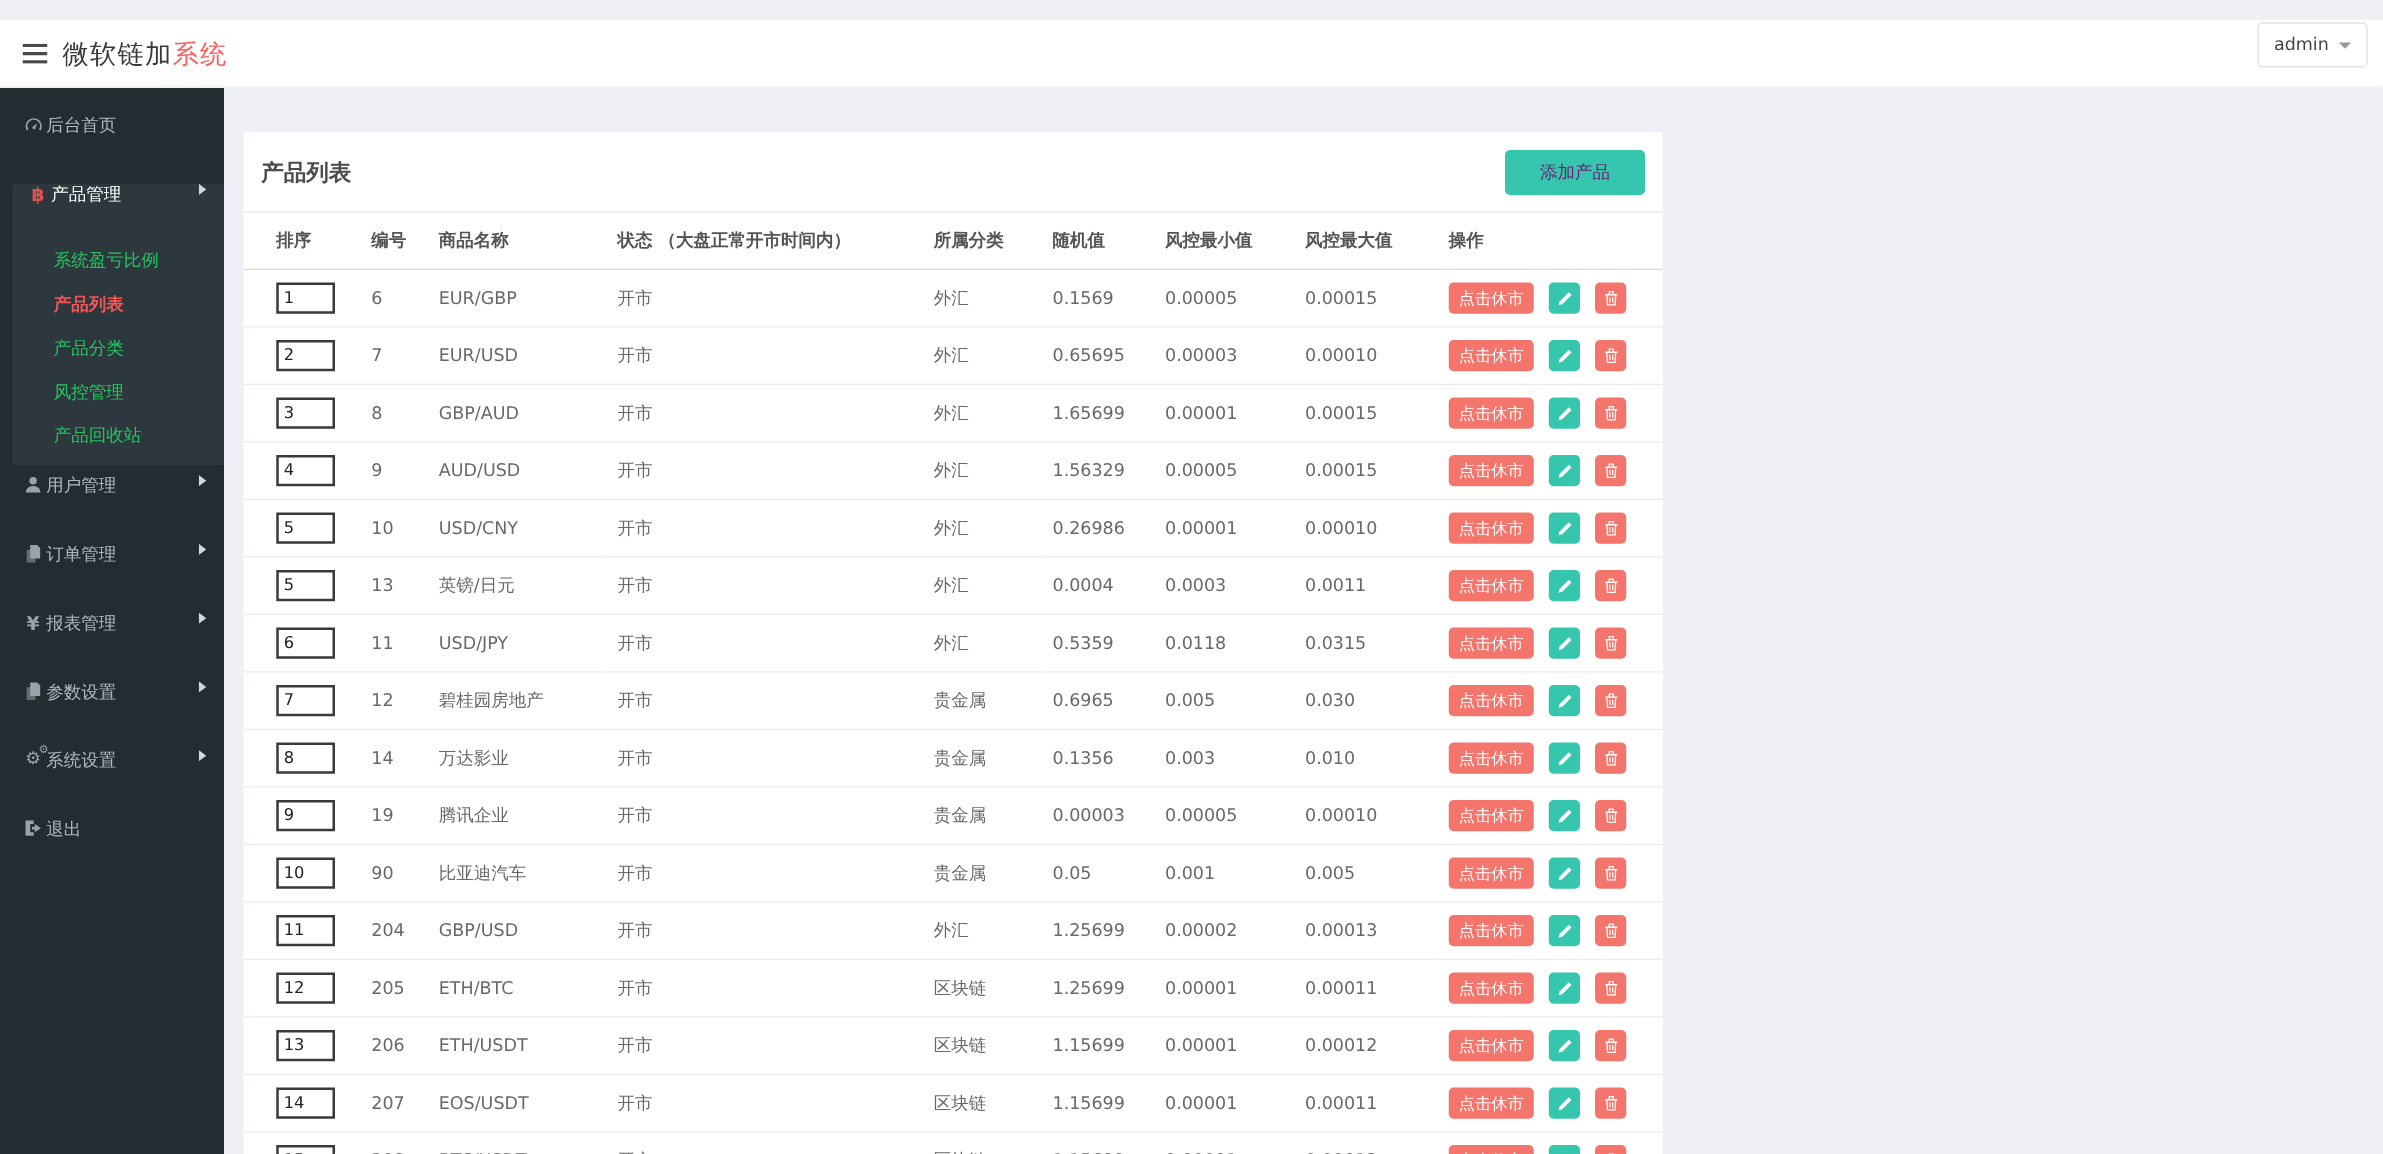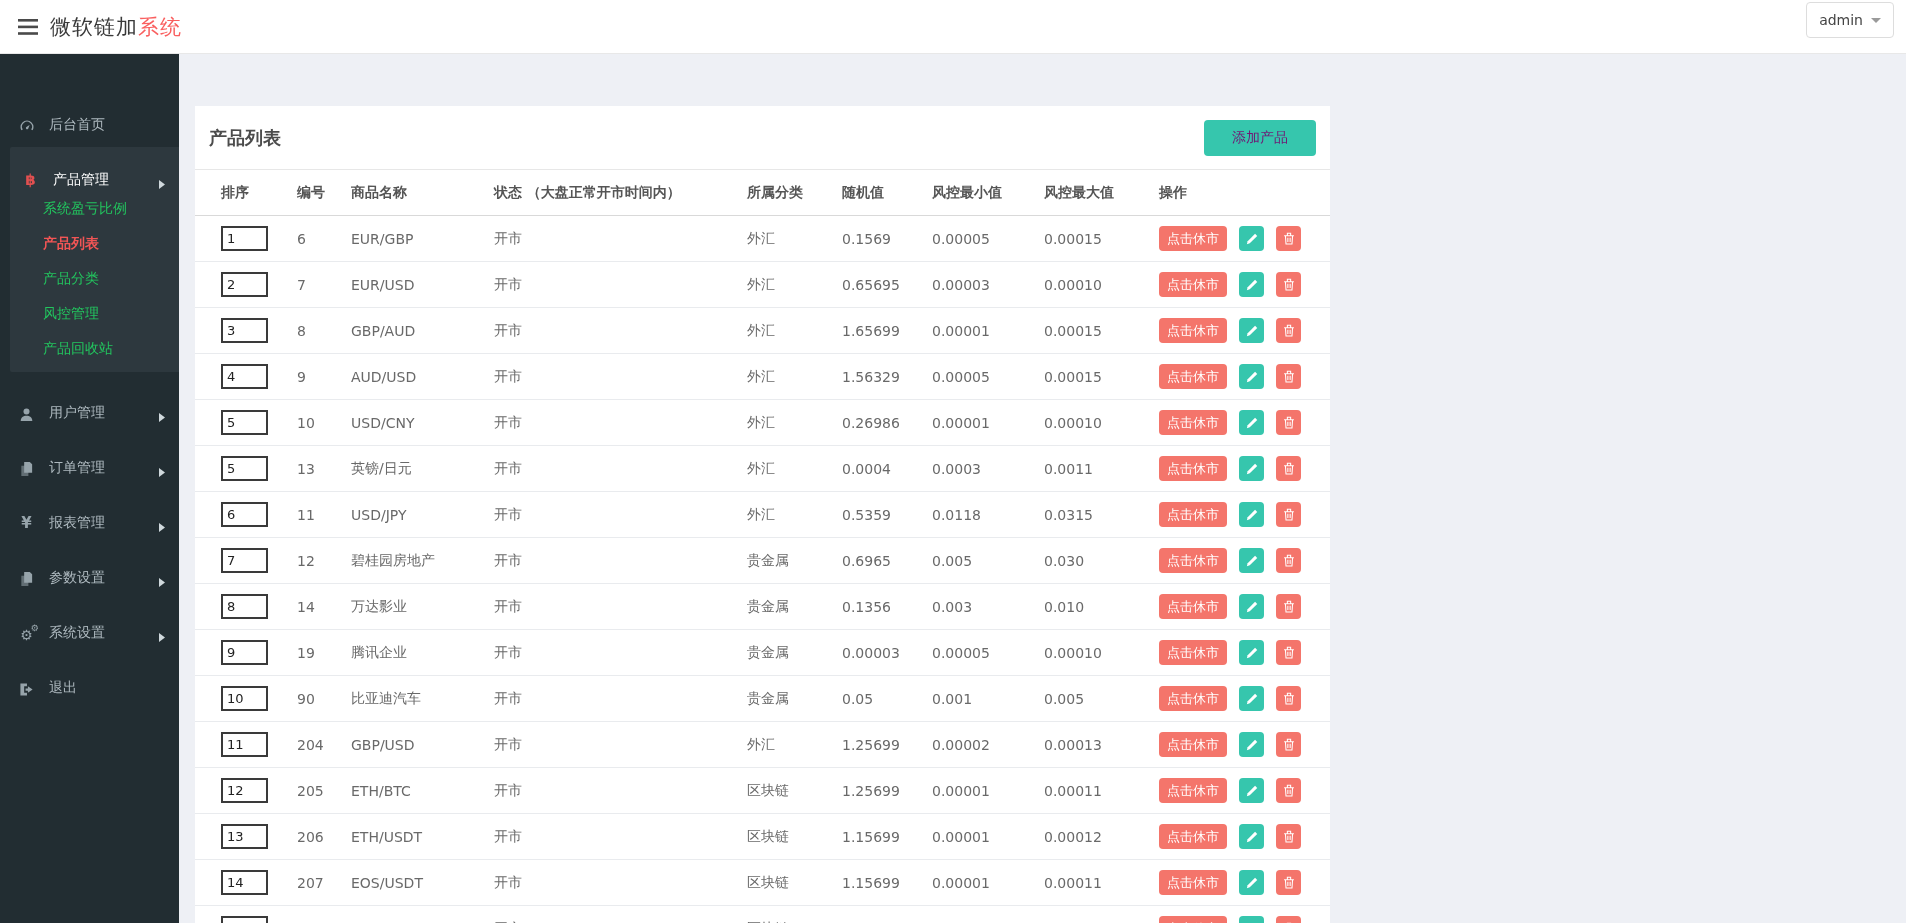--- a/index.html
+++ b/index.html
@@ -4,21 +4,21 @@
 <style>
   * { margin:0; padding:0; box-sizing:border-box; }
   html,body { width:1906px; height:923px; overflow:hidden; }
   body {
     font-family:"DejaVu Sans","Liberation Sans",sans-serif;
     background:#eef0f5; color:#333; font-size:14px;
   }
 
   
   .topbar {
-    position:fixed; top:0; left:0; width:1906px; height:54px;
+    position:fixed; top:16px; left:0; width:1906px; height:54px;
     background:#fff; border-bottom:1px solid #e8e8e8;
     display:flex; align-items:center; z-index:30;
   }
   .hamburger { margin-left:18px; color:#4a4a4a; cursor:pointer; display:flex; }
   .brand { margin-left:12px; font-size:21px; letter-spacing:1px; }
   .brand .b1 { color:#3a3a3a; }
   .brand .b2 { color:#f95f5f; }
   .user-box {
     position:absolute; right:12px; top:2px; background:#fff;
     border:1px solid #ddd; border-radius:4px; padding:9px 12px;
@@ -28,21 +28,21 @@
     width:0; height:0; border-left:5px solid transparent;
     border-right:5px solid transparent; border-top:5px solid #9a9a9a;
   }
 
   
   .sidebar {
     position:fixed; top:54px; left:0; bottom:0; width:179px;
     background:#222d32; padding-top:38px; z-index:20;
   }
   .side-item {
-    height:42px; display:flex; align-items:flex-end; gap:14px;
+    height:42px; display:flex; align-items:flex-start; gap:2px;
     padding:0 14px 0 18px; color:#aeb9bf; cursor:pointer; margin-bottom:13px;
     font-size:14px;
   }
   .side-item .icon { width:17px; display:flex; justify-content:center; color:#97a4ab; flex:0 0 17px; }
   .side-item .caret { margin-left:auto; color:#cfd8dc; display:flex; }
   .side-group {
     background:#2d383e; margin:0 0 8px 10px; border-radius:2px 0 0 2px;
     padding-bottom:6px;
   }
   .side-group .side-item.parent {

